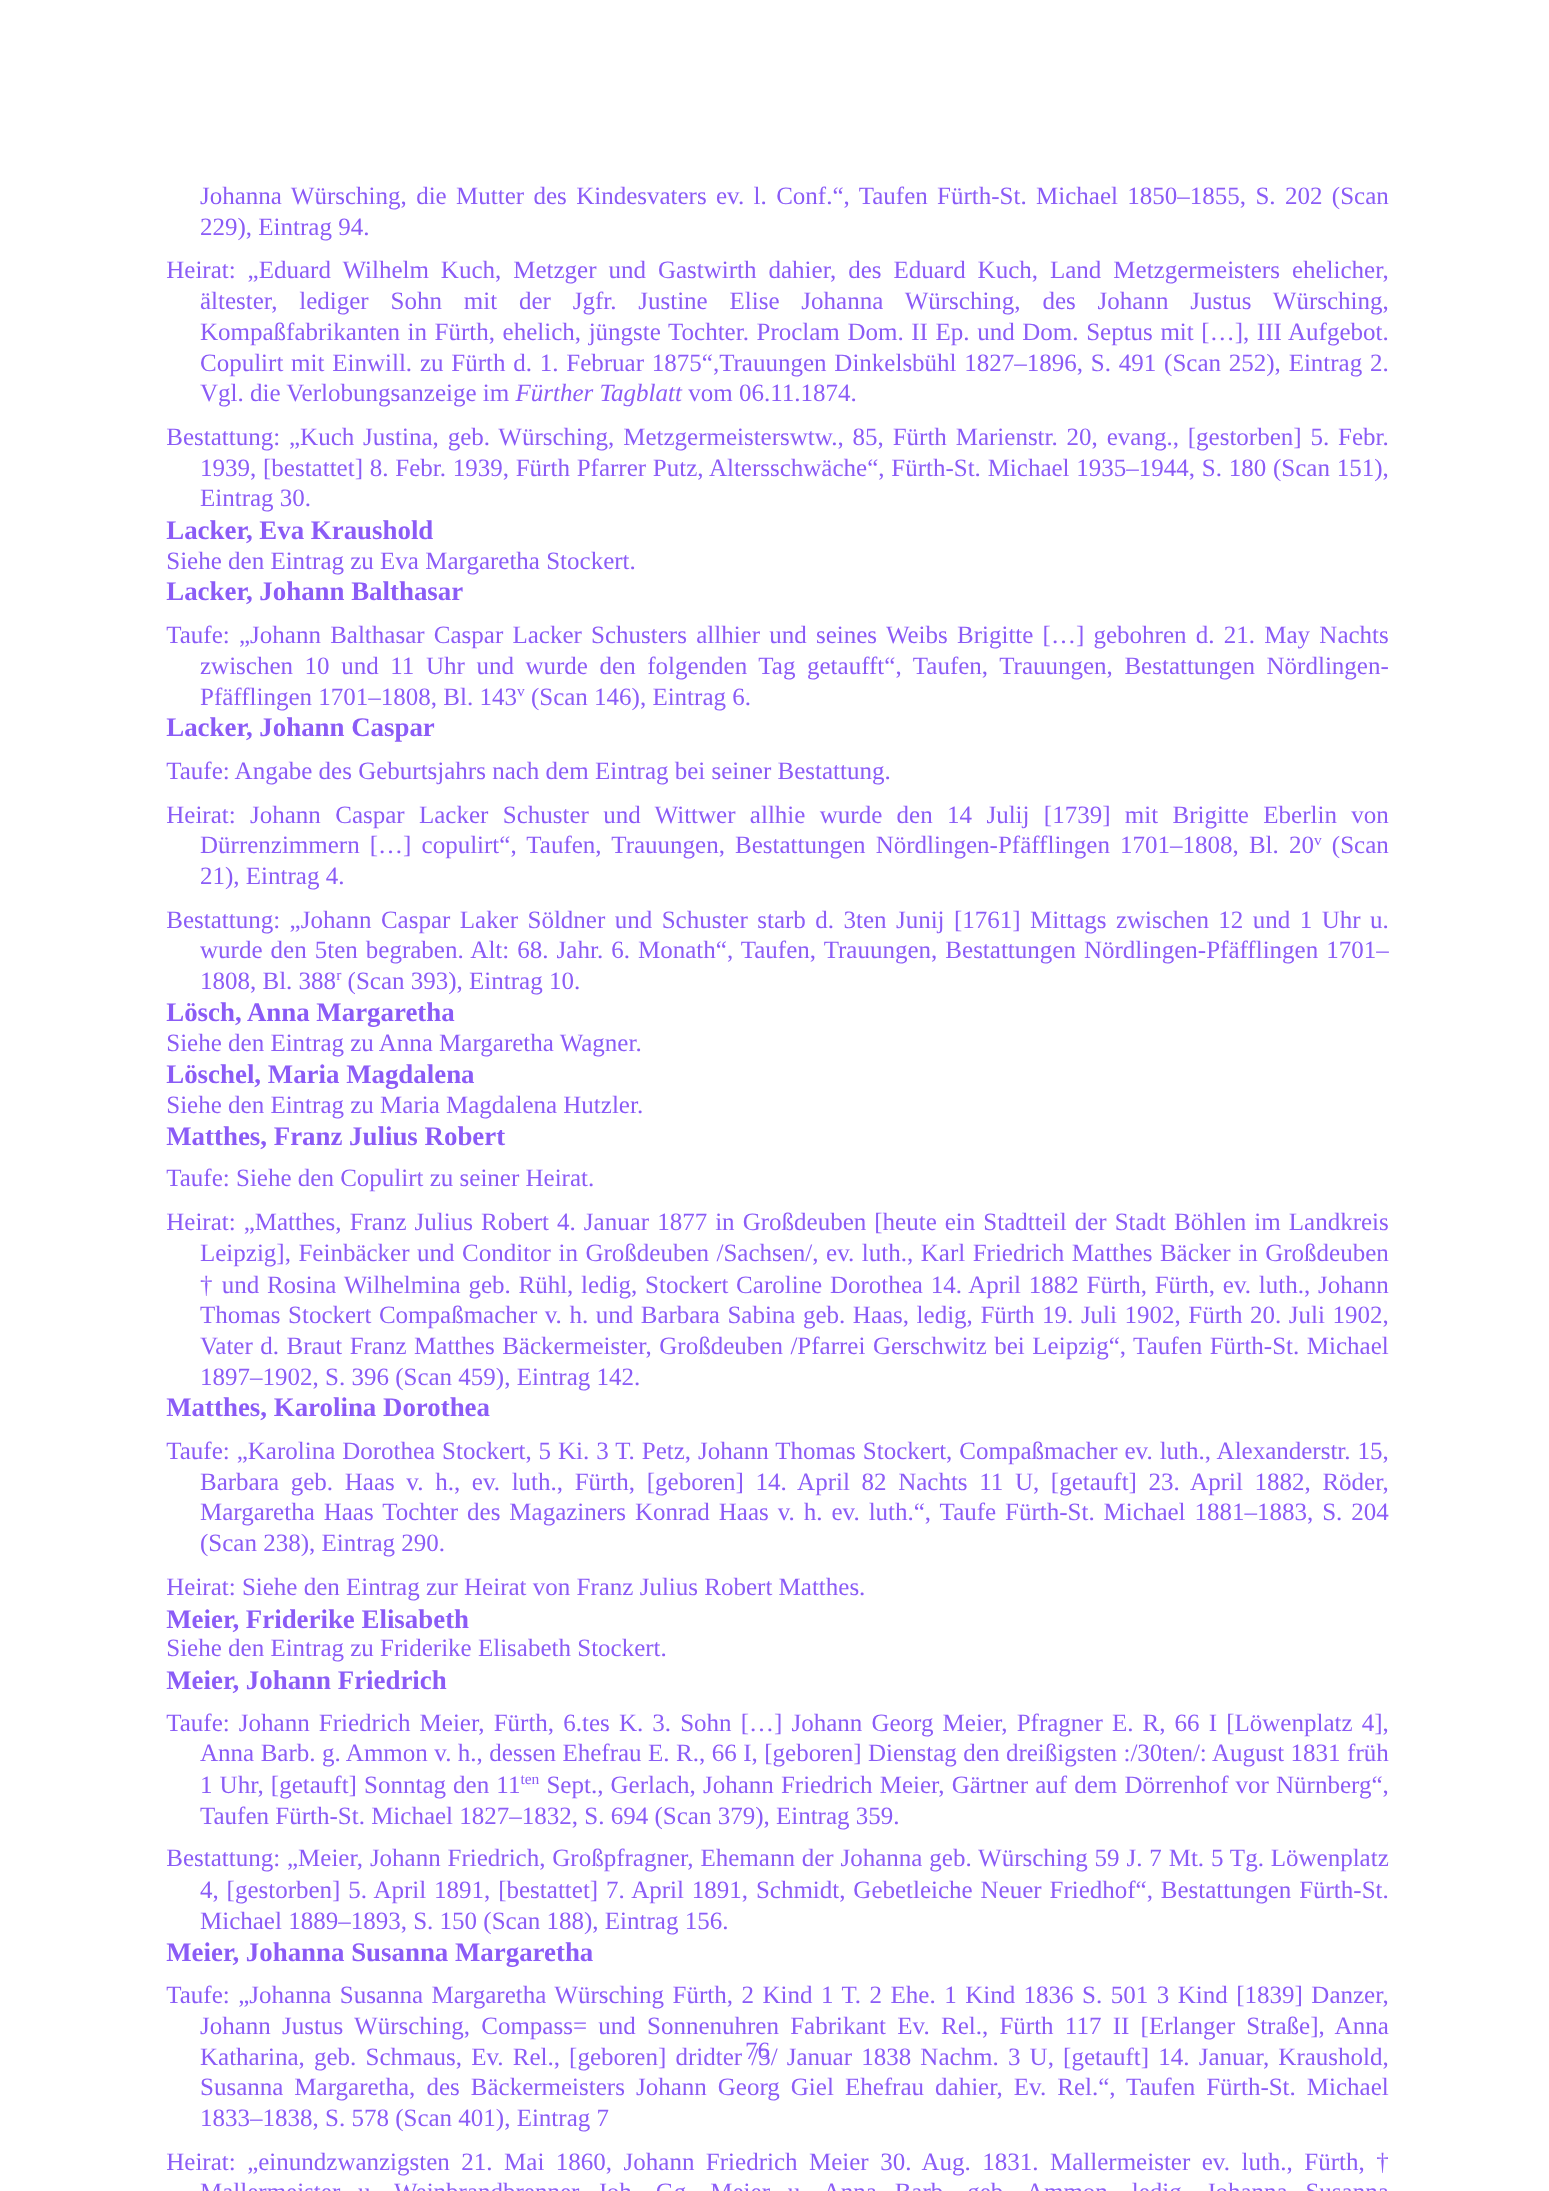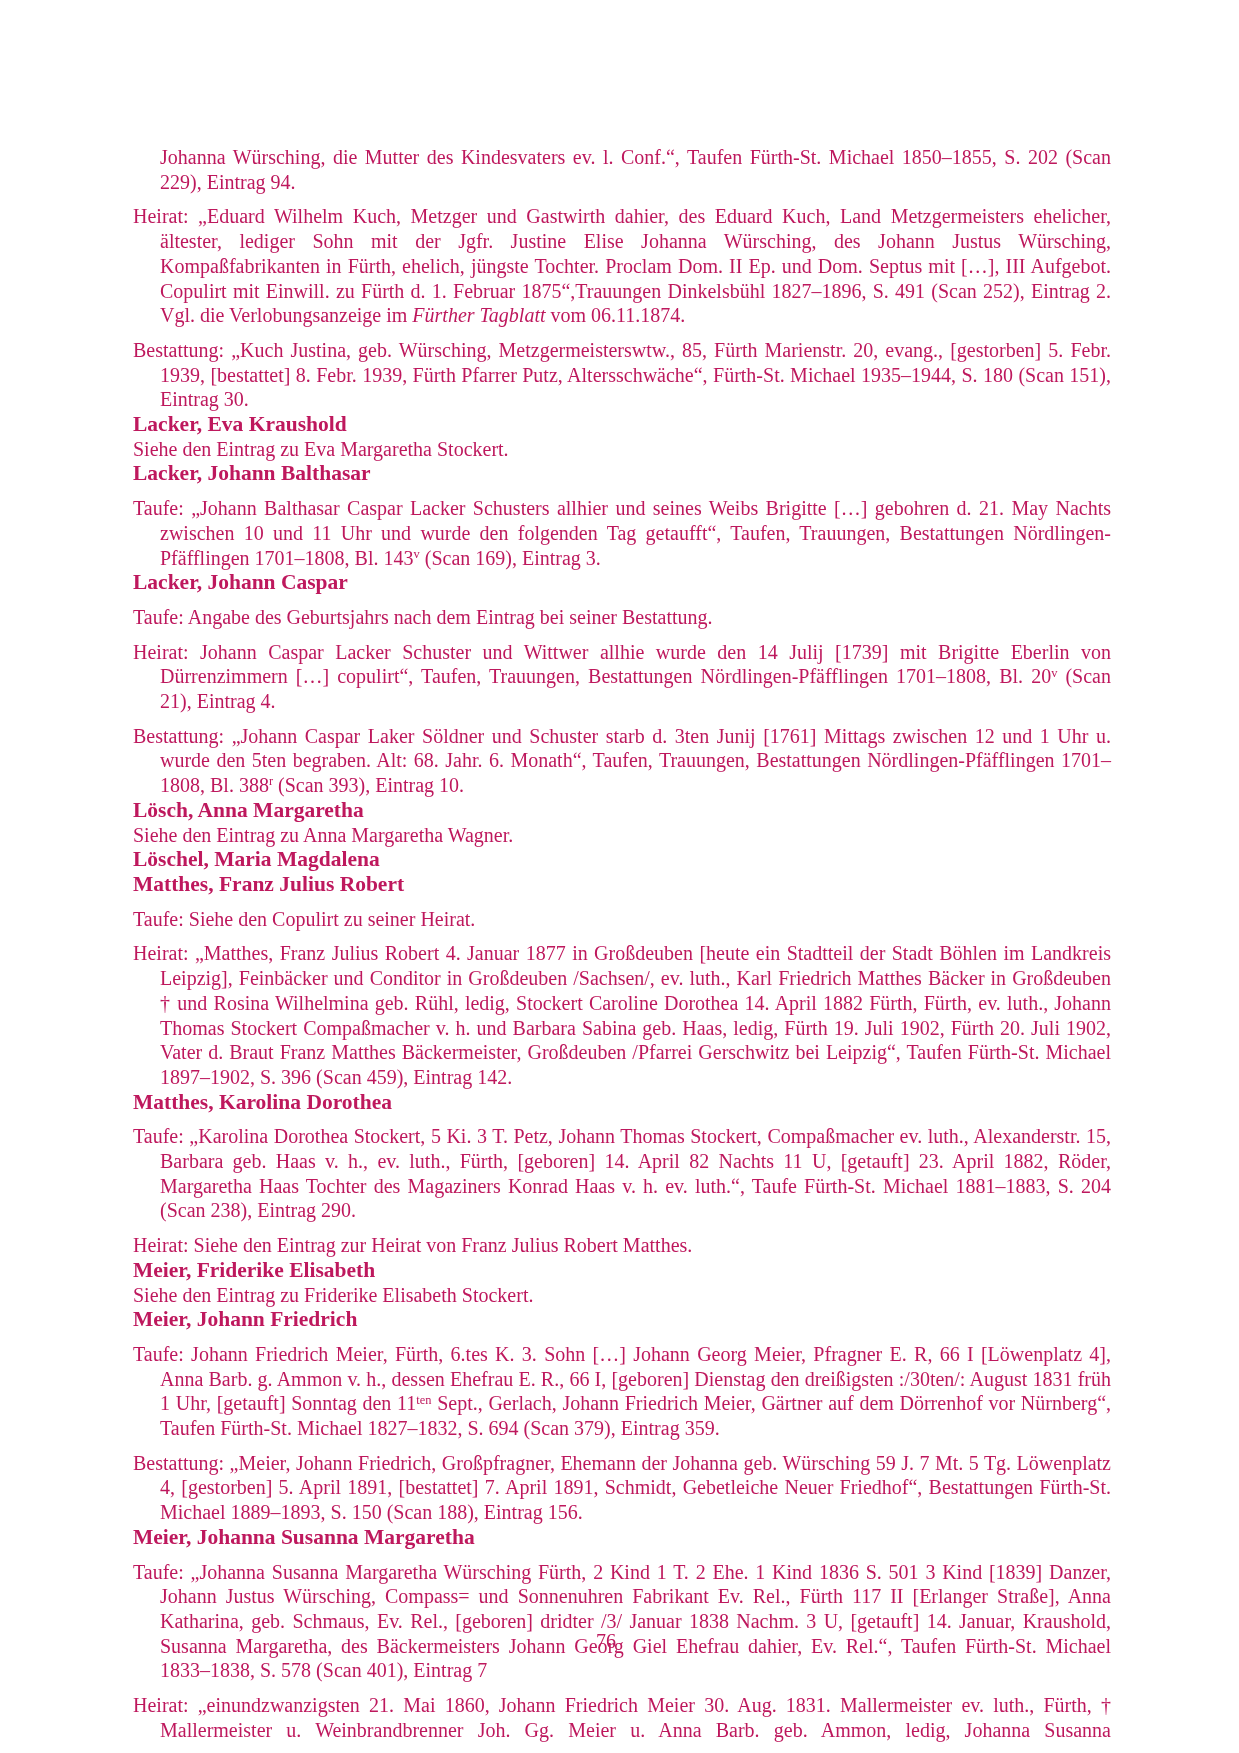--- a/index.html
+++ b/index.html
@@ -1,21 +1,21 @@
 <!DOCTYPE html>
 <html><head>
 <meta charset="utf-8">
 <style>
   html, body { margin: 0; padding: 0; background: #ffffff; }
   .sheet {
     position: relative;
     width: 1239px;
     height: 1753px;
     background: #ffffff;
-    color: #be185d;
+    color: #8b5cf6;
     font-family: "Liberation Serif", serif;
     overflow: hidden;
   }
   .content {
     position: absolute;
     left: 133px;
     top: 145px;
     width: 978px;
     font-size: 20px;
     line-height: 24.7px;
@@ -53,28 +53,29 @@
 <body>
 
 <div class="sheet">
   <main class="content">
       <p class="cont"><span>Johanna Würsching, die Mutter des Kindesvaters ev. l. Conf.“, Taufen Fürth-St. Michael 1850–1855, S. 202 (Scan 229), Eintrag 94.</span></p>
       <p class="hang"><span>Heirat: „Eduard Wilhelm Kuch, Metzger und Gastwirth dahier, des Eduard Kuch, Land Metzgermeisters ehelicher, ältester, lediger Sohn mit der Jgfr. Justine Elise Johanna Würsching, des Johann Justus Würsching, Kompaßfabrikanten in Fürth, ehelich, jüngste Tochter. Proclam Dom. II Ep. und Dom. Septus mit […], III Aufgebot. Copulirt mit Einwill. zu Fürth d. 1. Februar 1875“,Trauungen Dinkelsbühl 1827–1896, S. 491 (Scan 252), Eintrag 2. Vgl. die Verlobungsanzeige im </span><em>Fürther Tagblatt</em><span> vom 06.11.1874.</span></p>
       <p class="hang"><span>Bestattung: „Kuch Justina, geb. Würsching, Metzgermeisterswtw., 85, Fürth Marienstr. 20, evang., [gestorben] 5. Febr. 1939, [bestattet] 8. Febr. 1939, Fürth Pfarrer Putz, Altersschwäche“, Fürth-St. Michael 1935–1944, S. 180 (Scan 151), Eintrag 30.</span></p>
       <p class="heading"><span>Lacker, Eva Kraushold</span></p>
       <p class="plain"><span>Siehe den Eintrag zu Eva Margaretha Stockert.</span></p>
       <p class="heading"><span>Lacker, Johann Balthasar</span></p>
-      <p class="hang"><span>Taufe: „Johann Balthasar Caspar Lacker Schusters allhier und seines Weibs Brigitte […] gebohren d. 21. May Nachts zwischen 10 und 11 Uhr und wurde den folgenden Tag getaufft“, Taufen, Trauungen, Bestattungen Nördlingen-Pfäfflingen 1701–1808, Bl. 143</span><sup>v</sup><span> (Scan 169), Eintrag 3.</span></p>
+      <p class="hang"><span>Taufe: „Johann Balthasar Caspar Lacker Schusters allhier und seines Weibs Brigitte […] gebohren d. 21. May Nachts zwischen 10 und 11 Uhr und wurde den folgenden Tag getaufft“, Taufen, Trauungen, Bestattungen Nördlingen-Pfäfflingen 1701–1808, Bl. 143</span><sup>v</sup><span> (Scan 146), Eintrag 6.</span></p>
       <p class="heading"><span>Lacker, Johann Caspar</span></p>
       <p class="hang"><span>Taufe: Angabe des Geburtsjahrs nach dem Eintrag bei seiner Bestattung.</span></p>
       <p class="hang"><span>Heirat: Johann Caspar Lacker Schuster und Wittwer allhie wurde den 14 Julij [1739] mit Brigitte Eberlin von Dürrenzimmern […] copulirt“, Taufen, Trauungen, Bestattungen Nördlingen-Pfäfflingen 1701–1808, Bl. 20</span><sup>v</sup><span> (Scan 21), Eintrag 4.</span></p>
       <p class="hang"><span>Bestattung: „Johann Caspar Laker Söldner und Schuster starb d. 3ten Junij [1761] Mittags zwischen 12 und 1 Uhr u. wurde den 5ten begraben. Alt: 68. Jahr. 6. Monath“, Taufen, Trauungen, Bestattungen Nördlingen-Pfäfflingen 1701–1808, Bl. 388</span><sup>r</sup><span> (Scan 393), Eintrag 10.</span></p>
       <p class="heading"><span>Lösch, Anna Margaretha</span></p>
       <p class="plain"><span>Siehe den Eintrag zu Anna Margaretha Wagner.</span></p>
       <p class="heading"><span>Löschel, Maria Magdalena</span></p>
+      <p class="plain"><span>Siehe den Eintrag zu Maria Magdalena Hutzler.</span></p>
       <p class="heading"><span>Matthes, Franz Julius Robert</span></p>
       <p class="hang"><span>Taufe: Siehe den Copulirt zu seiner Heirat.</span></p>
       <p class="hang"><span>Heirat: „Matthes, Franz Julius Robert 4. Januar 1877 in Großdeuben [heute ein Stadtteil der Stadt Böhlen im Landkreis Leipzig], Feinbäcker und Conditor in Großdeuben /Sachsen/, ev. luth., Karl Friedrich Matthes Bäcker in Großdeuben † und Rosina Wilhelmina geb. Rühl, ledig, Stockert Caroline Dorothea 14. April 1882 Fürth, Fürth, ev. luth., Johann Thomas Stockert Compaßmacher v. h. und Barbara Sabina geb. Haas, ledig, Fürth 19. Juli 1902, Fürth 20. Juli 1902, Vater d. Braut Franz Matthes Bäckermeister, Großdeuben /Pfarrei Gerschwitz bei Leipzig“, Taufen Fürth-St. Michael 1897–1902, S. 396 (Scan 459), Eintrag 142.</span></p>
       <p class="heading"><span>Matthes, Karolina Dorothea</span></p>
       <p class="hang"><span>Taufe: „Karolina Dorothea Stockert, 5 Ki. 3 T. Petz, Johann Thomas Stockert, Compaßmacher ev. luth., Alexanderstr. 15, Barbara geb. Haas v. h., ev. luth., Fürth, [geboren] 14. April 82 Nachts 11 U, [getauft] 23. April 1882, Röder, Margaretha Haas Tochter des Magaziners Konrad Haas v. h. ev. luth.“, Taufe Fürth-St. Michael 1881–1883, S. 204 (Scan 238), Eintrag 290.</span></p>
       <p class="hang"><span>Heirat: Siehe den Eintrag zur Heirat von Franz Julius Robert Matthes.</span></p>
       <p class="heading"><span>Meier, Friderike Elisabeth</span></p>
       <p class="plain"><span>Siehe den Eintrag zu Friderike Elisabeth Stockert.</span></p>
       <p class="heading"><span>Meier, Johann Friedrich</span></p>
       <p class="hang"><span>Taufe: Johann Friedrich Meier, Fürth, 6.tes K. 3. Sohn […] Johann Georg Meier, Pfragner E. R, 66 I [Löwenplatz 4], Anna Barb. g. Ammon v. h., dessen Ehefrau E. R., 66 I, [geboren] Dienstag den dreißigsten :/30ten/: August 1831 früh 1 Uhr, [getauft] Sonntag den 11</span><sup>ten</sup><span> Sept., Gerlach, Johann Friedrich Meier, Gärtner auf dem Dörrenhof vor Nürnberg“, Taufen Fürth-St. Michael 1827–1832, S. 694 (Scan 379), Eintrag 359.</span></p>

